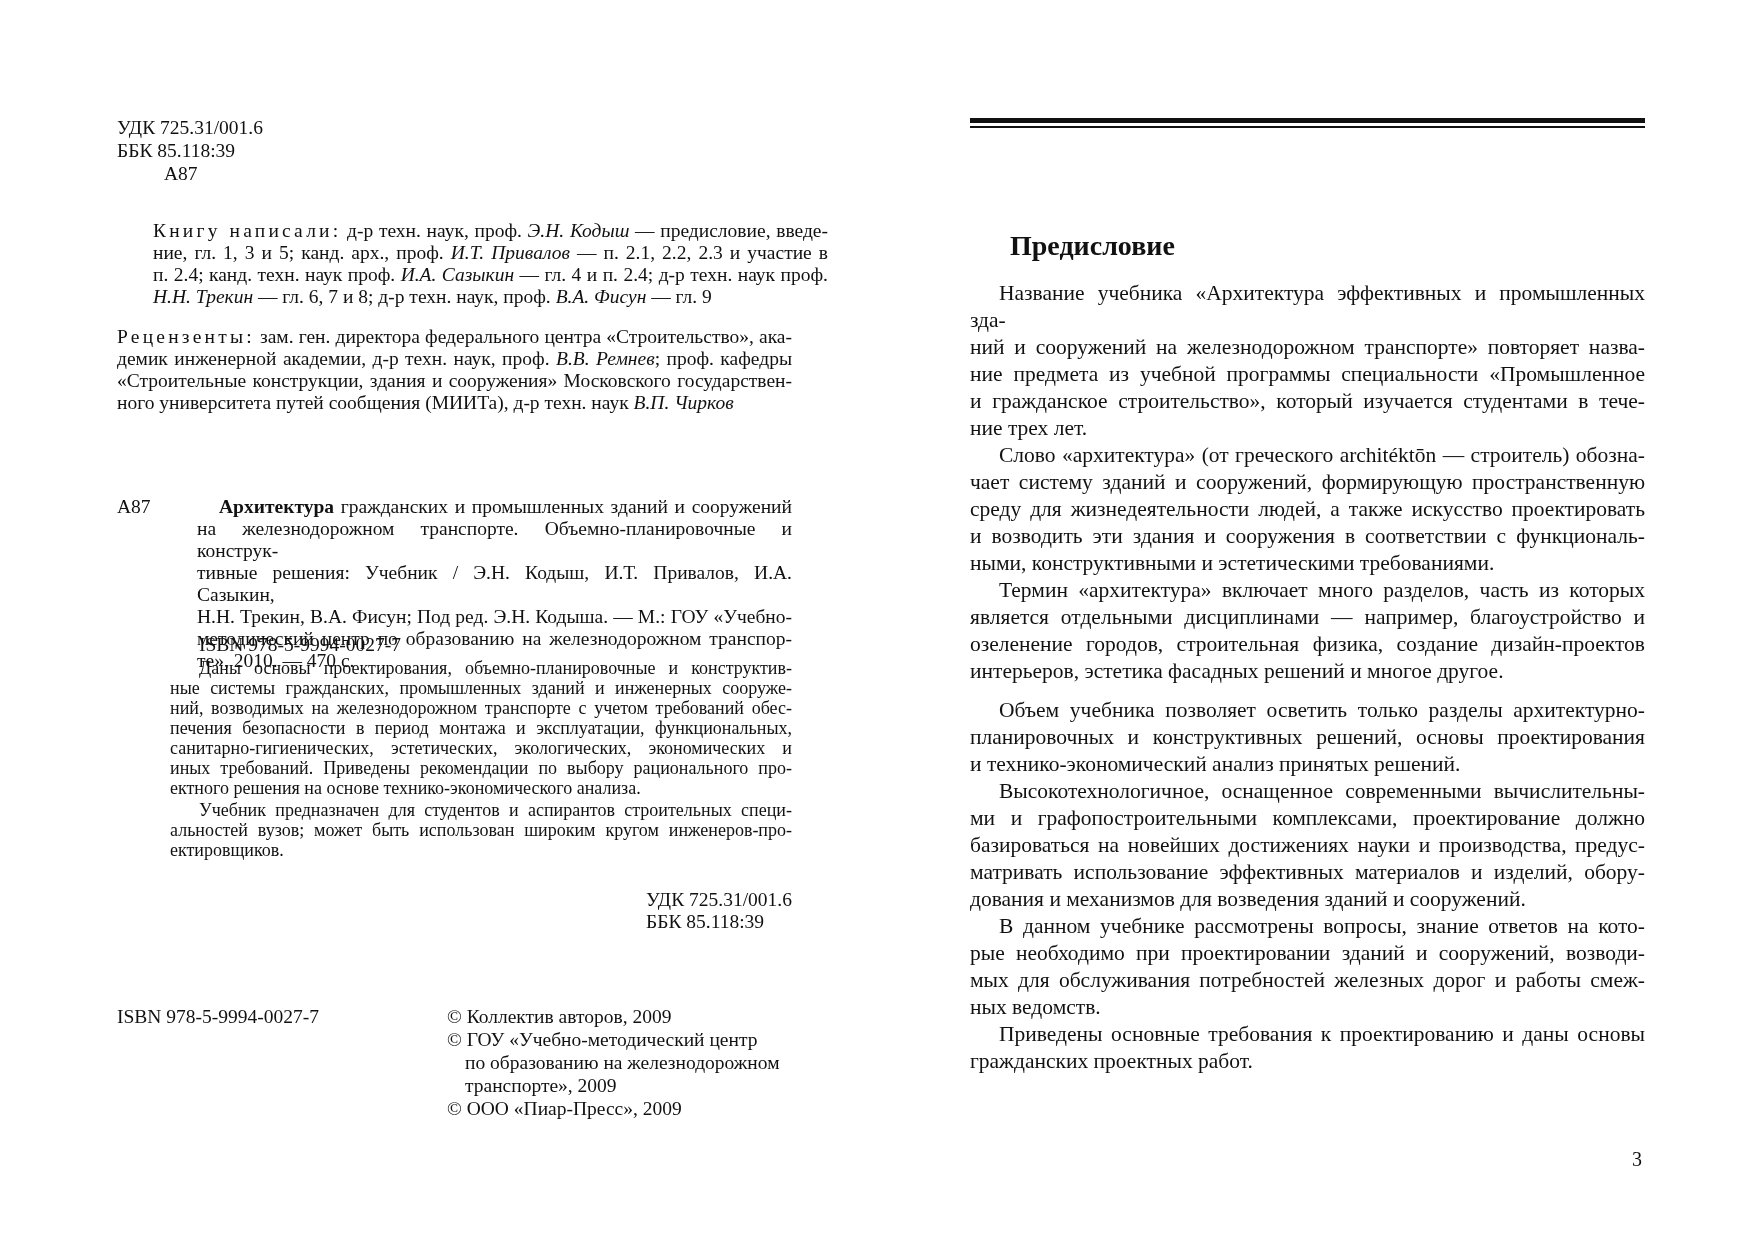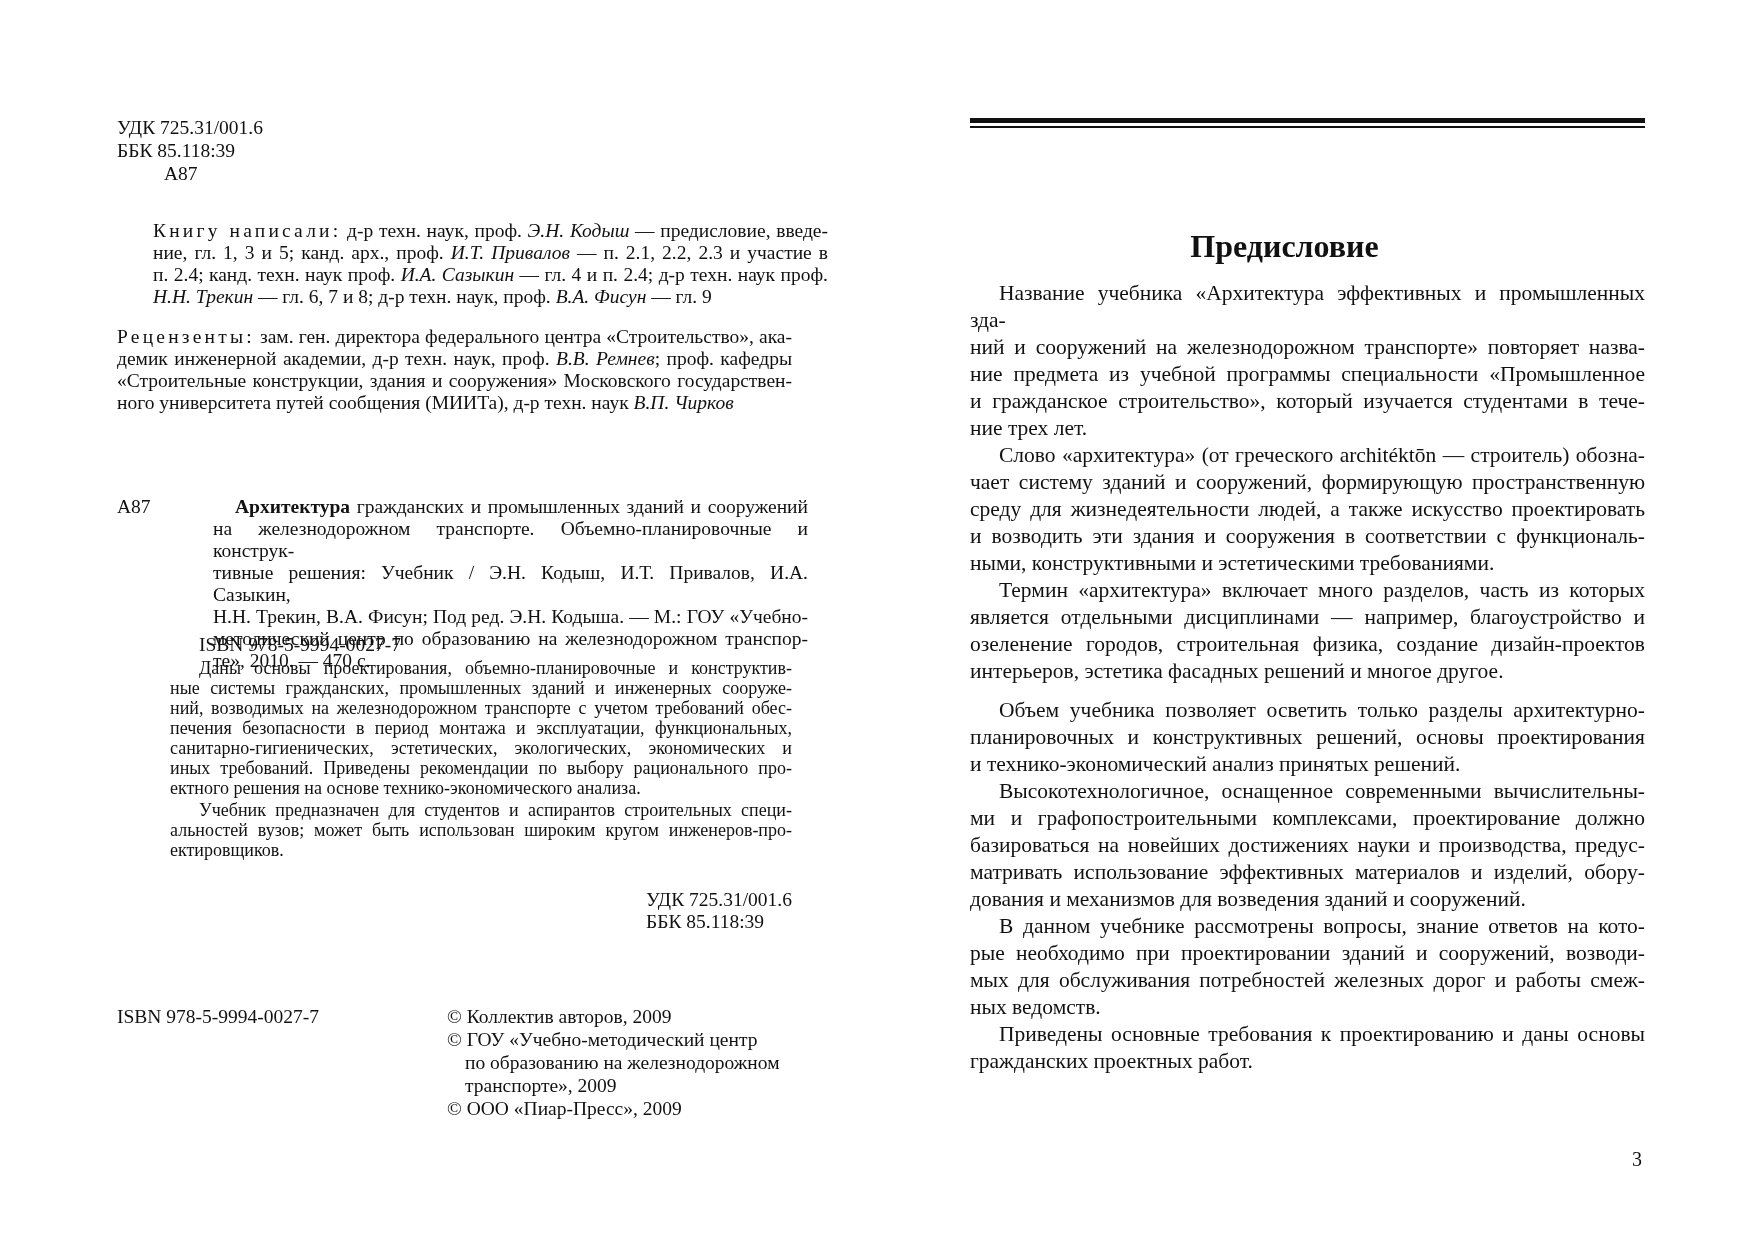--- a/index.html
+++ b/index.html
@@ -14,21 +14,21 @@
     .t18 { font-size: 19.5px; line-height: 22px; }
     .t20 { font-size: 21.5px; line-height: 27px; }
     .t17 { font-size: 18px; line-height: 20px; }
     .spaced { letter-spacing: 3.2px; }
     .it { font-style: italic; }
     .b { font-weight: bold; }
     .jline { display: block; text-align: justify; text-align-last: justify; white-space: normal; }
     .last { text-align-last: left; }
     .rule-thick { position: absolute; left: 970px; width: 675px; height: 5px; top: 118px; background: #111; }
     .rule-thin { position: absolute; left: 970px; width: 675px; height: 1.5px; top: 126px; background: #111; }
-    .heading { position: absolute; left: 947px; width: 675px; top: 231px; text-align: center; font-size: 32px; font-weight: bold; line-height: 30px; }
+    .heading { position: absolute; left: 1010px; width: 675px; top: 231px; text-align: left; font-size: 28px; font-weight: bold; line-height: 30px; }
     .page-num { position: absolute; left: 1632px; top: 1148px; font-size: 20px; }
     .block { position: absolute; }
   </style>
 </head>
 <body>
 
 <div class="page page-left">
 
   <div class="abs t18" style="left:117px; top:117px;">УДК 725.31/001.6</div>
   <div class="abs t18" style="left:117px; top:140px;">ББК 85.118:39</div>
@@ -42,21 +42,21 @@
     </div>
 
   <div class="block t18" style="left:117px; top:326px; width:675px;" id="reviewers-block">
       <span class="jline"><span class="spaced">Рецензенты:</span> зам. ген. директора федерального центра «Строительство», ака-</span>
       <span class="jline">демик инженерной академии, д-р техн. наук, проф. <span class="it">В.В. Ремнев</span>; проф. кафедры</span>
       <span class="jline">«Строительные конструкции, здания и сооружения» Московского государствен-</span>
       <span class="jline last">ного университета путей сообщения (МИИТа), д-р техн. наук <span class="it">В.П. Чирков</span></span>
     </div>
 
   <div class="abs t18" style="left:117px; top:496px;">А87</div>
-  <div class="block t18" style="left:197px; top:496px; width:595px;margin-left:16px;" id="catalog-desc">
+  <div class="block t18" style="left:197px; top:496px; width:595px;" id="catalog-desc">
       <span class="jline" style="text-indent: 22px;"><span class="b">Архитектура</span> гражданских и промышленных зданий и сооружений</span>
       <span class="jline">на железнодорожном транспорте. Объемно-планировочные и конструк-</span>
       <span class="jline">тивные решения: Учебник / Э.Н. Кодыш, И.Т. Привалов, И.А. Сазыкин,</span>
       <span class="jline">Н.Н. Трекин, В.А. Фисун; Под ред. Э.Н. Кодыша. — М.: ГОУ «Учебно-</span>
       <span class="jline">методический центр по образованию на железнодорожном транспор-</span>
       <span class="jline last">те», 2010. — 470 с.</span>
     </div>
   <div class="abs t18" style="left:199px; top:634px;">ISBN 978-5-9994-0027-7</div>
   <div class="block t17" style="left:170px; top:658px; width:622px;" id="catalog-abstract">
       <span class="jline" style="text-indent: 29px;">Даны основы проектирования, объемно-планировочные и конструктив-</span>

